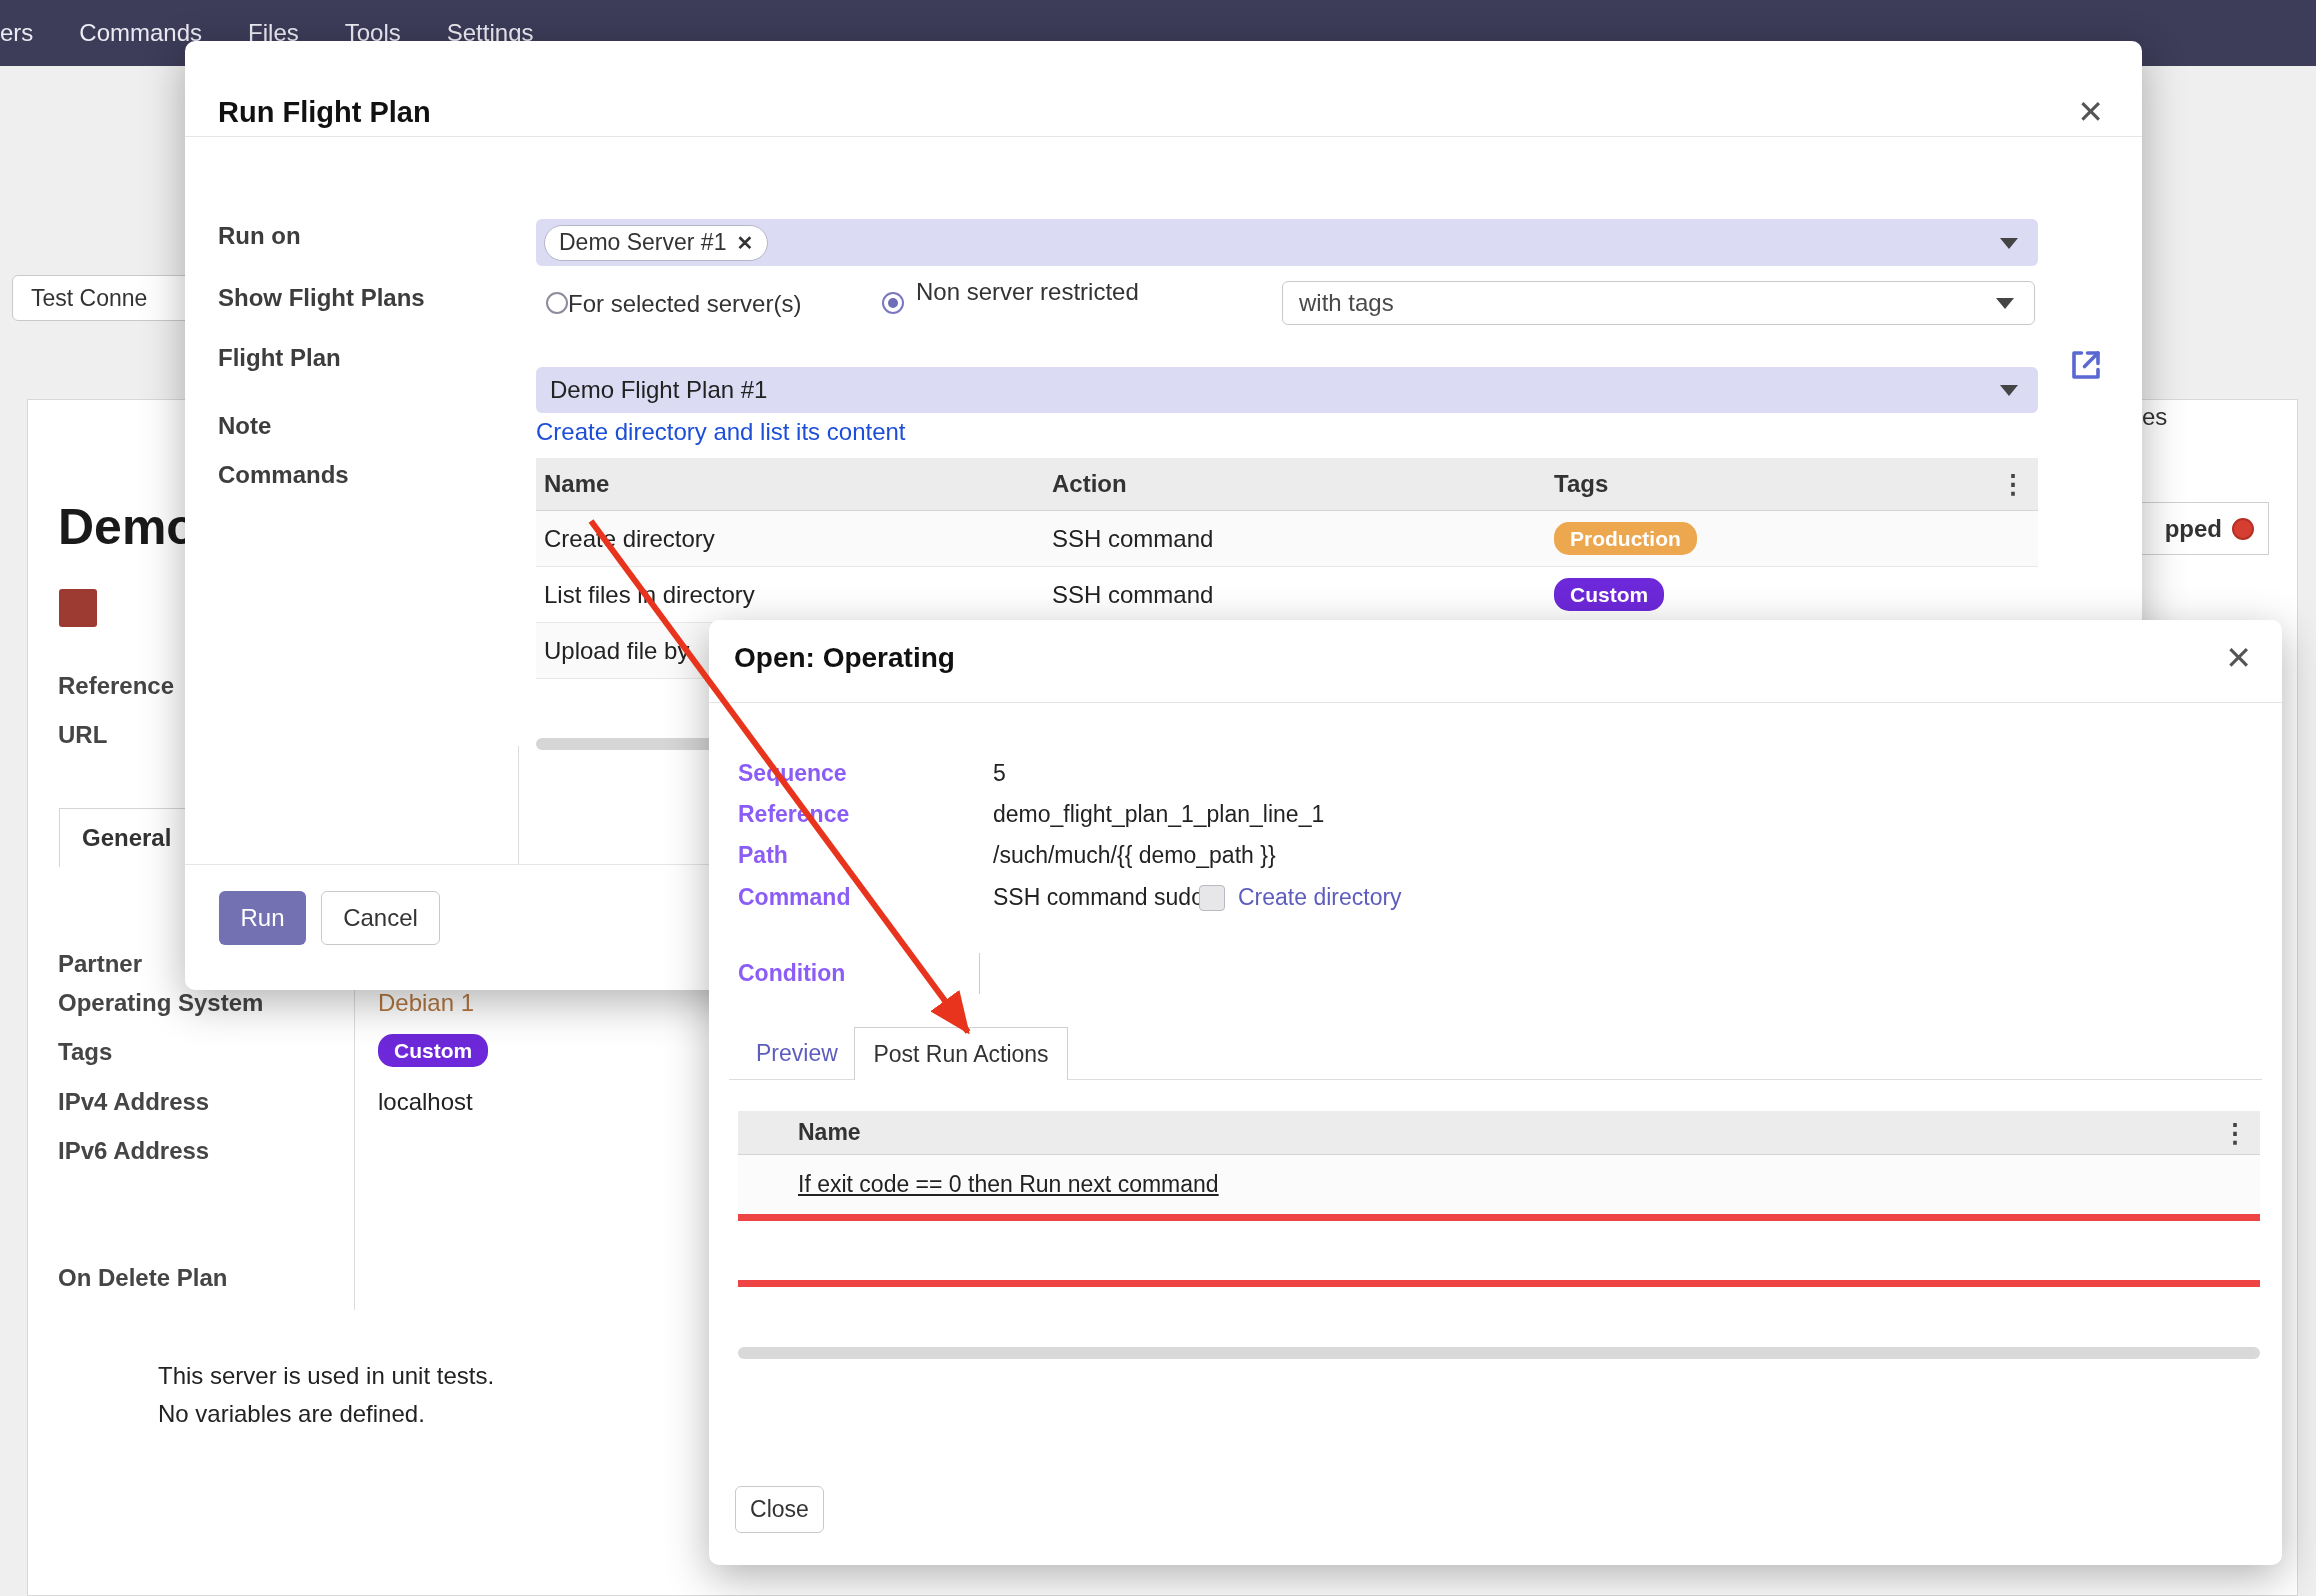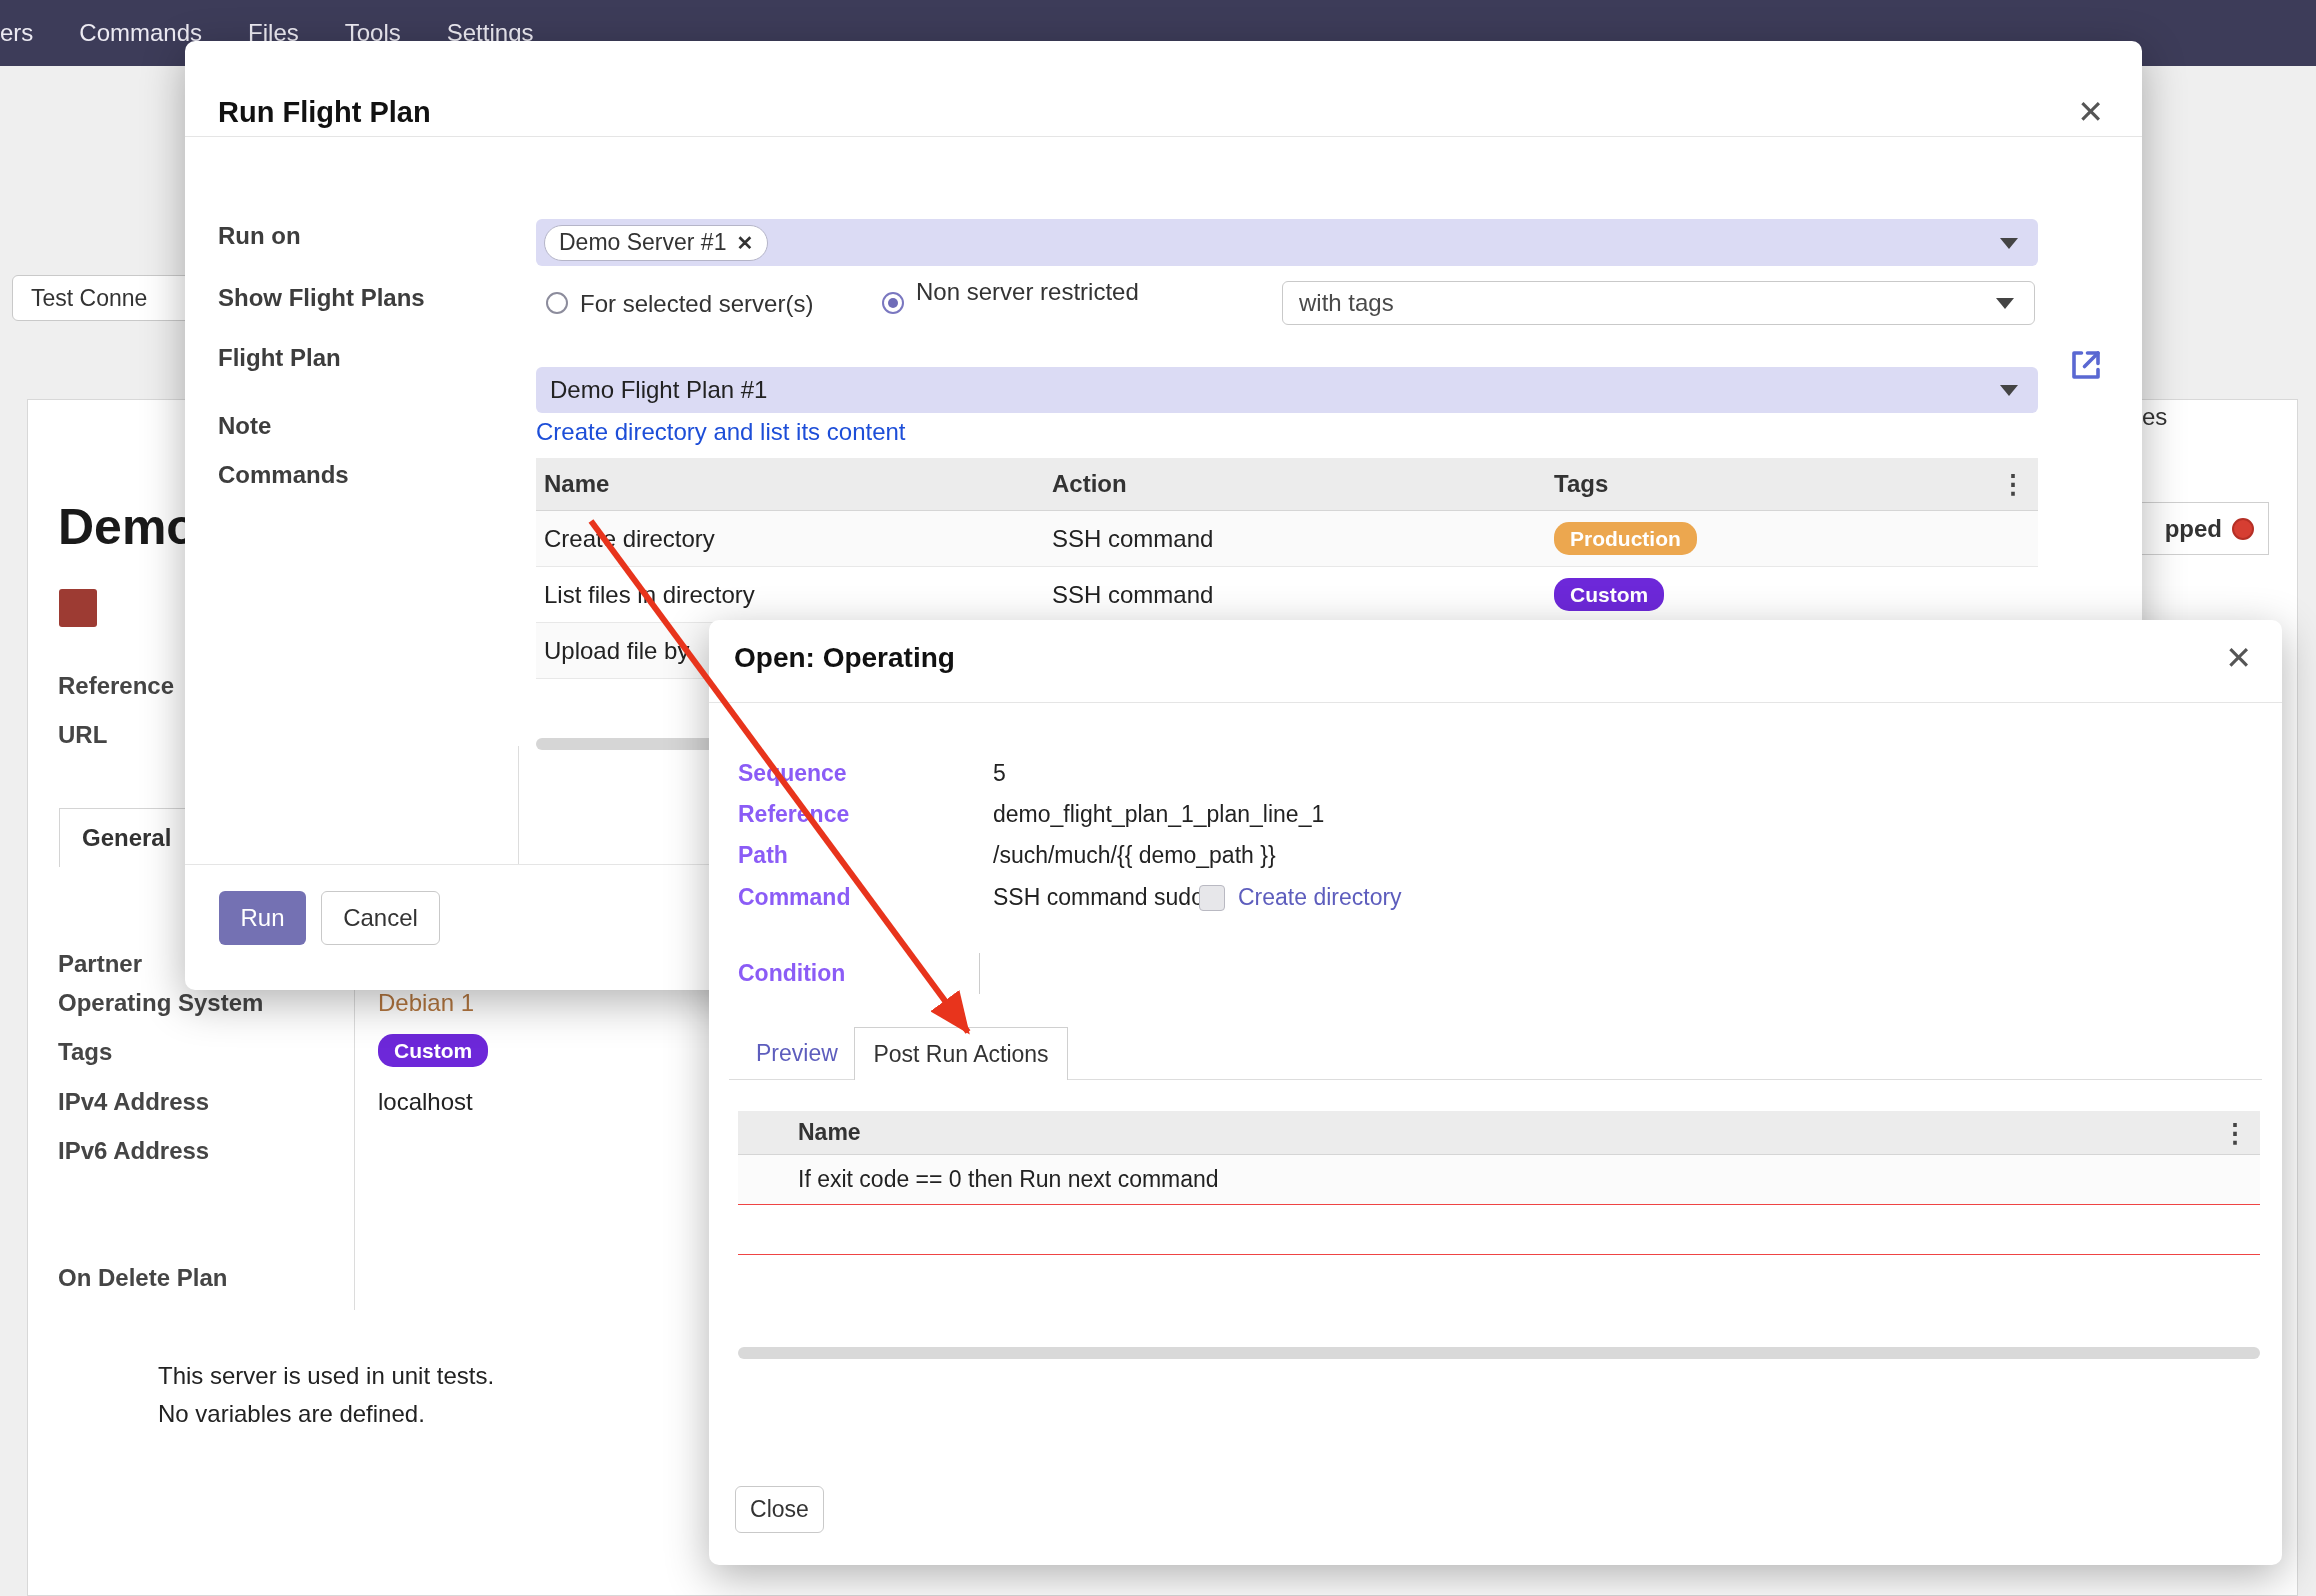--- a/index.html
+++ b/index.html
@@ -78,21 +78,21 @@
   .cmd-lbl{position:absolute;left:29px;font-weight:700;font-size:23px;color:#8b5cf6;}
   .cmd-val{position:absolute;left:284px;font-size:23px;color:#222;}
   .cmd-checkbox{position:absolute;left:490px;top:265px;width:26px;height:26px;background:#e7e7ea;border:1px solid #b9b9c2;border-radius:4px;cursor:pointer;}
   .cmd-link{position:absolute;left:529px;top:264px;font-size:23px;color:#5d5dbd;cursor:pointer;}
   .cond-vline{position:absolute;left:270px;top:333px;width:1px;height:41px;background:#ccc;}
   .nb-hr{position:absolute;left:20px;top:459px;width:1533px;height:1px;background:#ddd;}
   .tab-preview{position:absolute;left:47px;top:420px;font-size:23px;color:#5d5dbd;cursor:pointer;}
   .tab-active{position:absolute;left:145px;top:407px;width:214px;height:53px;background:#fff;border:1px solid #d0d0d0;border-bottom:none;display:flex;align-items:center;justify-content:center;font-size:23px;color:#333;cursor:pointer;z-index:2;}
   .pr-table{position:absolute;left:29px;top:491px;width:1522px;font-size:23px;color:#222;}
   .pr-head{display:grid;grid-template-columns:60px 1fr;align-items:center;height:44px;background:#ececec;border-bottom:1px solid #d5d5d5;font-weight:700;color:#333;position:relative;}
-  .pr-row{display:grid;grid-template-columns:60px 1fr;align-items:center;height:50px;border-bottom:1px solid #ef4444;cursor:pointer;}
+  .pr-row{display:grid;grid-template-columns:60px 1fr;align-items:center;height:66px;border-bottom:7px solid #ef4444;cursor:pointer;text-decoration:underline;}
   .pr-row:nth-child(even){background:#fbfbfb;}
   .hscroll2{position:absolute;left:29px;top:727px;width:1522px;height:12px;background:#d9d9d9;border-radius:6px;cursor:pointer;}
   .close-btn{position:absolute;left:26px;top:866px;width:89px;height:47px;font-size:23px;}
 
   
   .arrow-overlay{position:absolute;left:0;top:0;width:2316px;height:1596px;z-index:30;pointer-events:none;}
 </style>
 </head>
 <body>
 
@@ -153,21 +153,21 @@
 
     <div class="lav-field runon-field">
       <span class="chip">
         <span>Demo Server #1</span>
         <span class="chip-x">✕</span>
       </span>
       <span class="caret"></span>
     </div>
 
     <span class="radio" style="left:361px;top:251px;"></span>
-    <span class="radio-lbl" style="left:395px;top:249px;text-align:center;">For selected server(s)</span>
+    <span class="radio-lbl" style="left:383px;top:249px;text-align:center;">For selected server(s)</span>
     <span class="radio checked" style="left:697px;top:251px;"></span>
     <span class="radio-lbl" style="left:731px;top:237px;">Non server restricted</span>
     <div class="tags-select">
       <span>with tags</span>
       <span class="caret"></span>
     </div>
 
     <div class="lav-field flight-field">
       <span>Demo Flight Plan #1</span>
       <span class="caret"></span>

